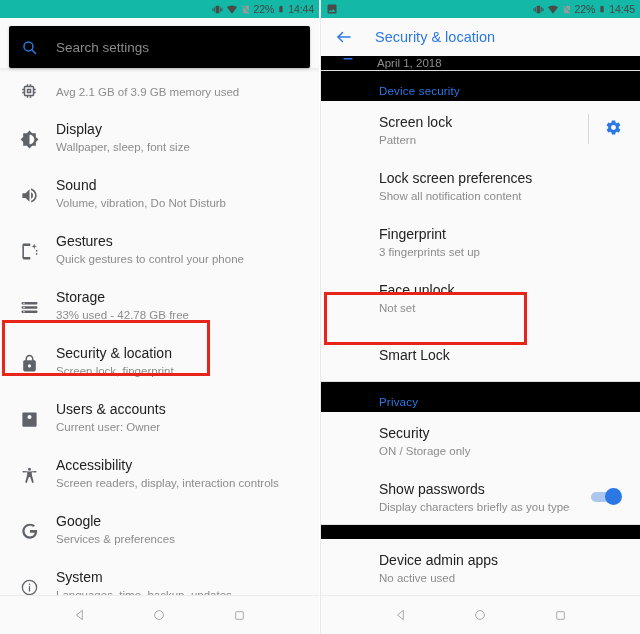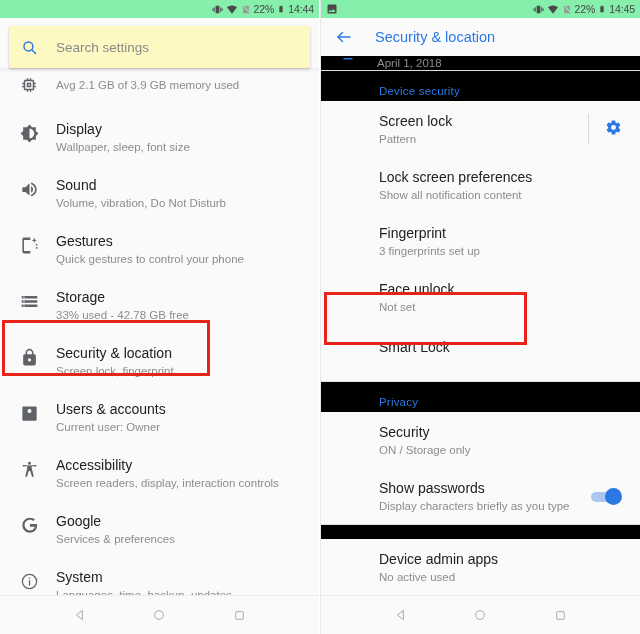--- a/index.html
+++ b/index.html
@@ -15,21 +15,21 @@
     width: 320px; height: 634px;
     background: #fafafa;
     overflow: hidden;
   }
   .phone.left { border-right: 1px solid #ffffff; }
   .phone.right { border-left: 1px solid #e8e8e8; }
 
   
   .statusbar {
     height: 18px;
-    background: #86efac;
+    background: #14b8a6;
     display: flex;
     align-items: center;
     padding: 0 5px;
     font-size: 10.5px;
     color: #4a4a4a;
     position: relative;
     z-index: 30;
   }
   .statusbar .left-icons { display: flex; align-items: center; gap: 3px; flex: 1; }
   .statusbar .right-icons { display: flex; align-items: center; gap: 3px; }
@@ -38,21 +38,21 @@
 
   
   .search-wrap {
     position: absolute;
     top: 18px; left: 0; right: 0;
     padding: 8px 9px 0 9px;
     z-index: 20;
     background: transparent;
   }
   .search-card {
-    background: #fef9c3;
+    background: #000000;
     height: 42px;
     border-radius: 2px;
     display: flex;
     align-items: center;
     padding: 0 12px;
     box-shadow: 0 1px 3px rgba(0,0,0,0.16), 0 1px 2px rgba(0,0,0,0.10);
   }
   .search-icon { margin-right: 18px; display: flex; }
   .search-placeholder {
     font-size: 13.5px;
@@ -68,21 +68,21 @@
 
   
   .list {
     position: absolute;
     left: 0; right: 0;
     background: #fafafa;
   }
   .list.left-list { top: 18px; bottom: 39px; }
   .row {
     display: flex;
-    align-items: flex-start;
+    align-items: center;
     padding: 9px 14px 9px 14px;
     min-height: 56px;
     background: #fafafa;
     position: relative;
   }
   .row .ico {
     width: 30px;
     min-width: 30px;
     margin-right: 12px;
     padding-top: 7px;

